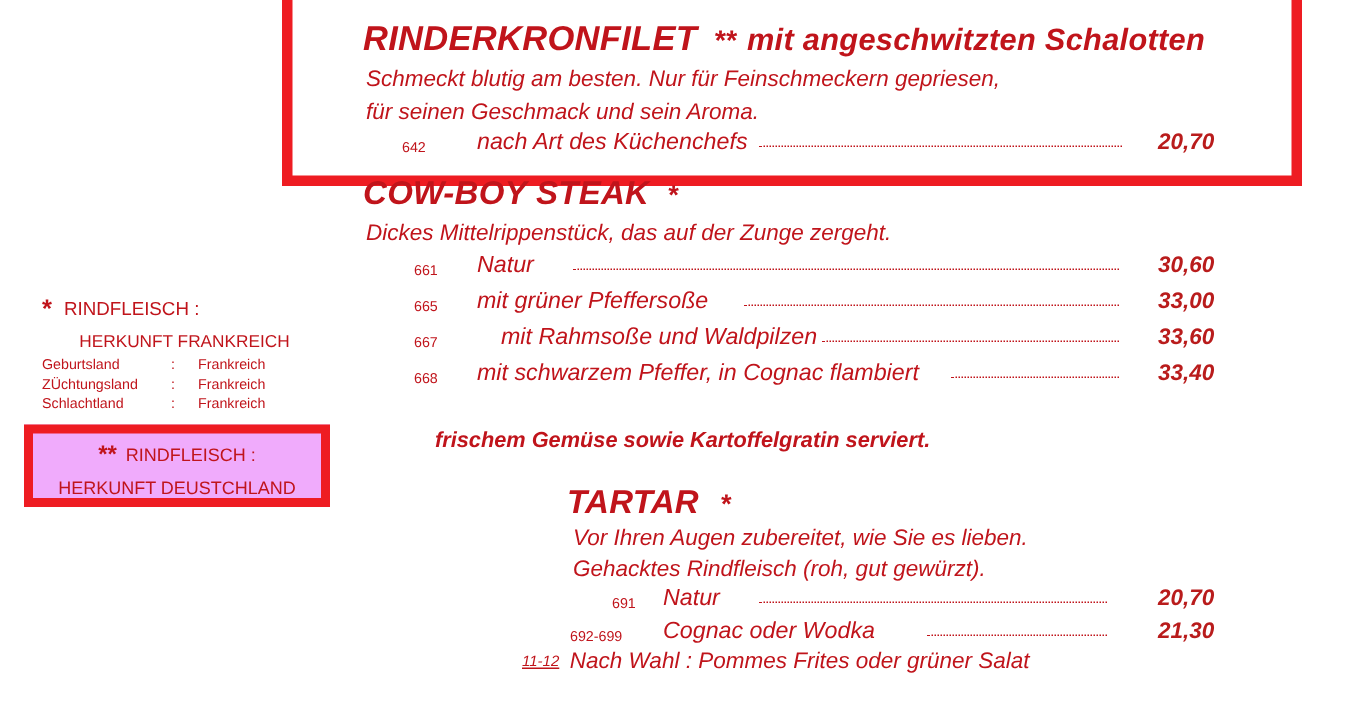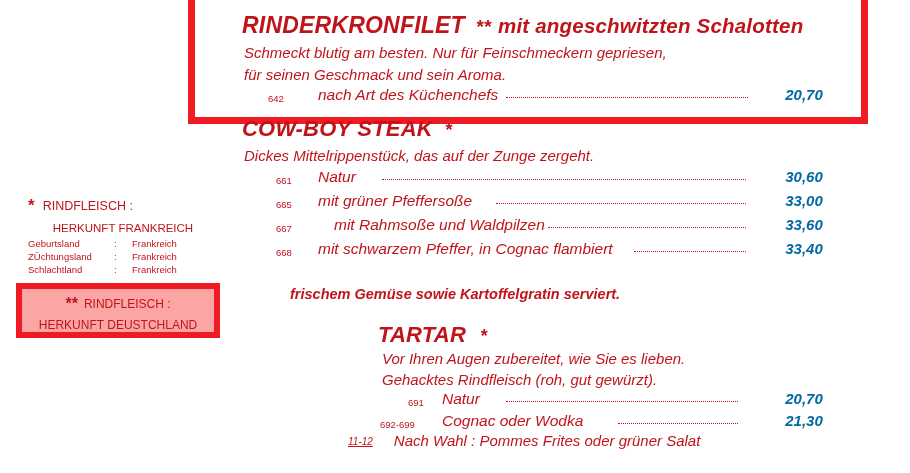--- a/index.html
+++ b/index.html
@@ -63,21 +63,21 @@
   .origin-table td.val { text-align: left; }
 
   .origin-box-2 {
     position: absolute;
     left: 16px;
     top: 283px;
     width: 204px;
     height: 55px;
     border: 6px solid #ee1c22;
     box-sizing: border-box;
-    background: #fca5a5;
+    background: #f0abfc;
   }
   .origin-box-2 .line1 {
     font-size: 12px;
     text-align: center;
     margin-top: 6px;
     white-space: nowrap;
   }
   .origin-box-2 .line1 .star {
     font-size: 16px;
     font-weight: bold;
@@ -152,23 +152,23 @@
     position: absolute;
     top: 10px;
     height: 1px;
     border-bottom: 1px dotted #c0141b;
   }
   .row .price {
     position: absolute;
     font-style: italic;
     font-weight: bold;
     font-size: 15px;
-    color: #0369a1;
+    color: #b91c1c;
     top: 0;
-    text-align: center;
+    text-align: left;
     width: 64px;
   }
 
   .t-cowboy {
     position: absolute;
     left: 242px; top: 116px;
     font-size: 22px;
     white-space: nowrap;
   }
   .t-cowboy .st { font-size: 18px; margin-left: 12px; }
@@ -202,21 +202,21 @@
     left: 348px;
     top: 432px;
     font-style: italic;
     font-size: 15px;
     color: #c0141b;
     white-space: nowrap;
   }
   .footnote .fn-num {
     font-size: 10px;
     vertical-align: 1px;
-    margin-right: 21px;
+    margin-right: 7px;
     text-decoration: underline;
   }
 </style>
 </head>
 <body>
 
 <div class="page">
 
   <div class="origin-box-1">
     <div class="origin-title">

